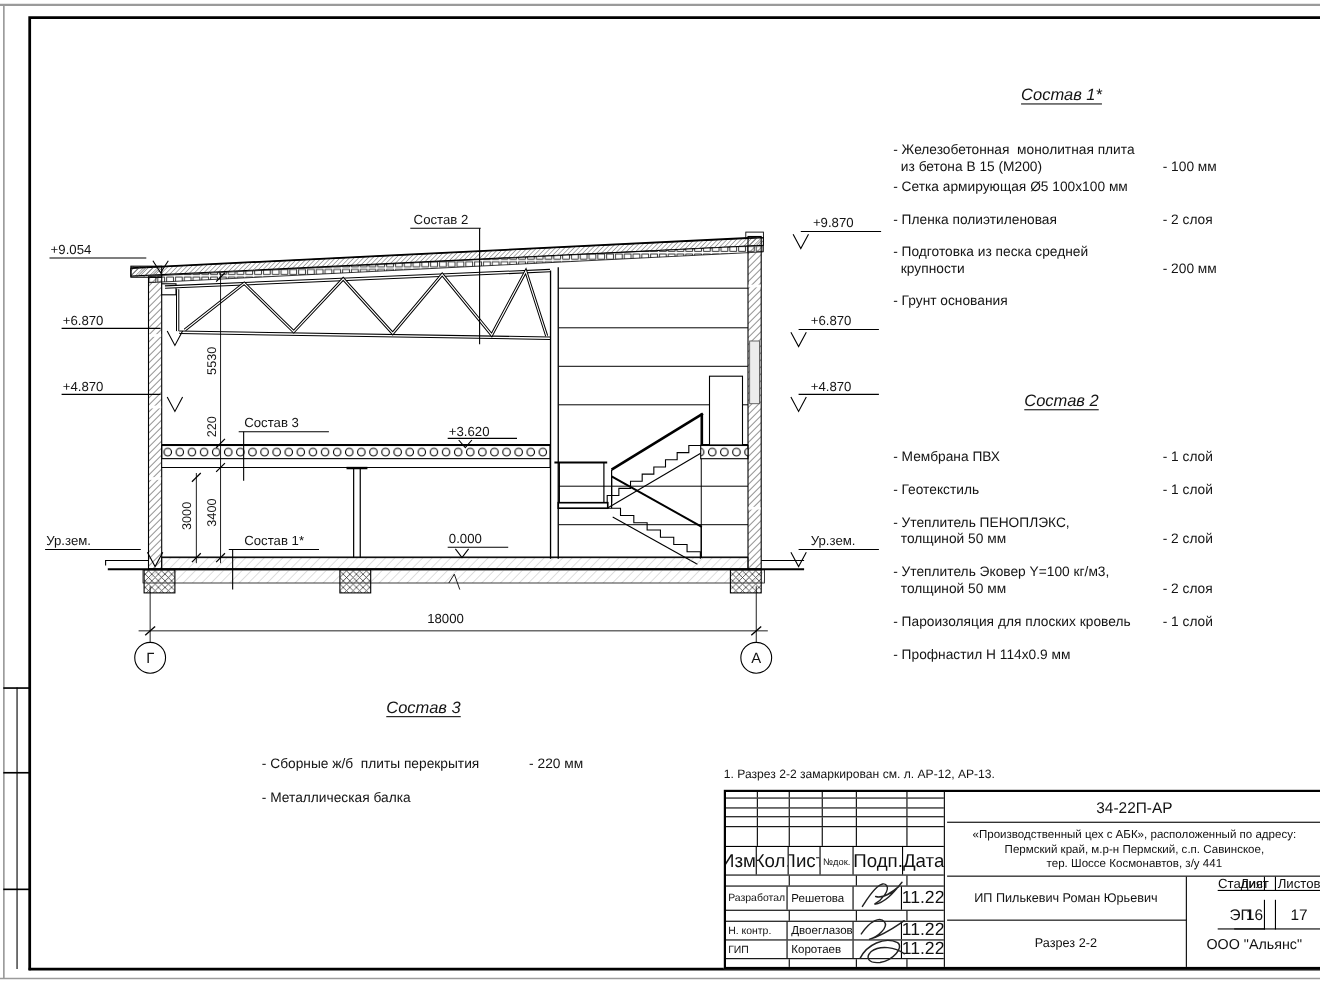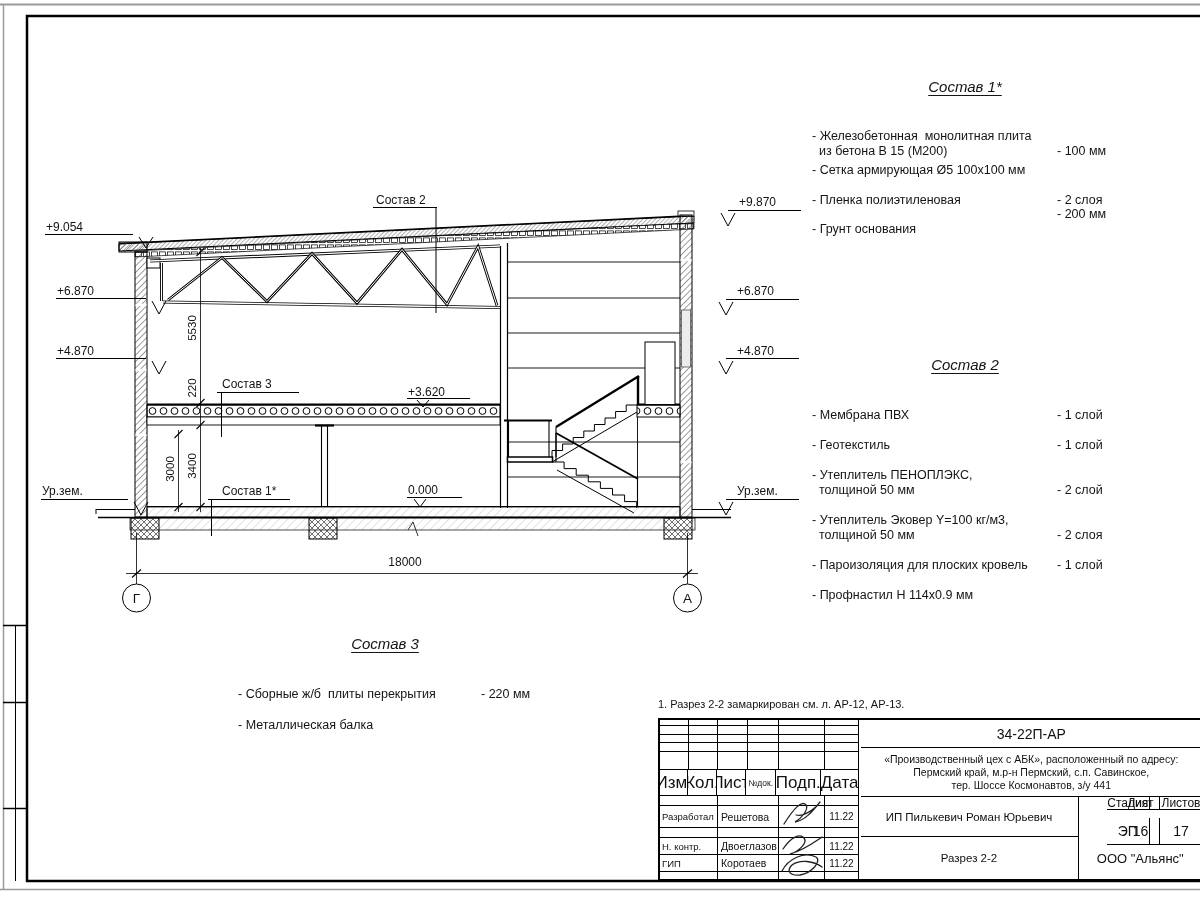--- a/index.html
+++ b/index.html
@@ -27,21 +27,21 @@
   .tbl{position:absolute;left:0;top:0;width:199px;height:159px;border-right:1.5px solid #000;
        display:flex;flex-direction:column;}
   .tr{display:flex;border-bottom:1px solid #000;flex:0 0 auto;}
   .tr.last{border-bottom:none;flex:1 1 auto;}
   .td{border-right:1px solid #000;overflow:hidden;display:flex;align-items:center;}
   .td.end{border-right:none;flex:1 1 auto;}
   .hc{font-size:17px;justify-content:center;}
   .hc.small{font-size:8.5px;}
   .rc{font-size:9.5px;padding-left:2px;}
   .nc{font-size:10.5px;padding-left:3px;}
-  .dc{font-size:10px;justify-content:center;}
+  .dc{font-size:16px;justify-content:center;}
   .cell{position:absolute;display:flex;align-items:center;justify-content:center;text-align:center;}
   .c-doc{left:200.5px;top:0;right:0;height:28px;border-bottom:1px solid #000;font-size:14px;}
   .c-addr{left:200.5px;top:28px;right:0;height:49px;border-bottom:1px solid #000;
           font-size:10.5px;line-height:13px;display:block;padding-top:5px;}
   .c-client{left:200.5px;top:77px;width:218px;height:40px;border-right:1px solid #000;
           border-bottom:1px solid #000;font-size:11.5px;}
   .c-stageh{top:77px;height:13px;border-bottom:1px solid #000;font-size:12px;}
   .c-stagev{top:98px;height:27px;border-bottom:1px solid #000;font-size:14px;}
   .st1{left:418.5px;width:43.5px;border-right:1px solid #000;margin-left:28px;}
   .st2{left:462px;width:38px;border-right:1px solid #000;}
@@ -263,21 +263,22 @@
     </g>
   </g>
 </svg>
 
 <div class="comp-title" style="left:815px;top:78px;">Состав 1*</div>
 <div class="comp-list" style="left:812px;top:129px;width:296px;">
   <div class="item" style="margin-bottom:4px"><span>- Железобетонная  монолитная плита
   из бетона В 15 (М200)</span><span class="val" style="left:245px">- 100 мм</span></div>
   <div class="item" style="margin-bottom:15px"><span>- Сетка армирующая Ø5 100x100 мм</span><span class="val" style="left:245px"></span></div>
   <div class="item" style="margin-bottom:14px"><span>- Пленка полиэтиленовая</span><span class="val" style="left:245px">-  2 слоя</span></div>
-  <div class="item" style="margin-bottom:14px"><span class="val" style="left:245px">- 200 мм</span></div>
+  <div class="item" style="margin-bottom:14px"><span>- Подготовка из песка средней
+  крупности</span><span class="val" style="left:245px">- 200 мм</span></div>
   <div class="item"><span>- Грунт основания</span></div>
 </div>
 
 <div class="comp-title" style="left:815px;top:356px;">Состав 2</div>
 <div class="comp-list" style="left:812px;top:408px;width:296px;">
   <div class="item" style="margin-bottom:15px"><span>- Мембрана ПВХ</span><span class="val" style="left:245px">- 1 слой</span></div>
   <div class="item" style="margin-bottom:15px"><span>- Геотекстиль</span><span class="val" style="left:245px">- 1 слой</span></div>
   <div class="item" style="margin-bottom:15px"><span>- Утеплитель ПЕНОПЛЭКС,
   толщиной 50 мм</span><span class="val" style="left:245px">- 2 слой</span></div>
   <div class="item" style="margin-bottom:15px"><span>- Утеплитель Эковер Y=100 кг/м3,

